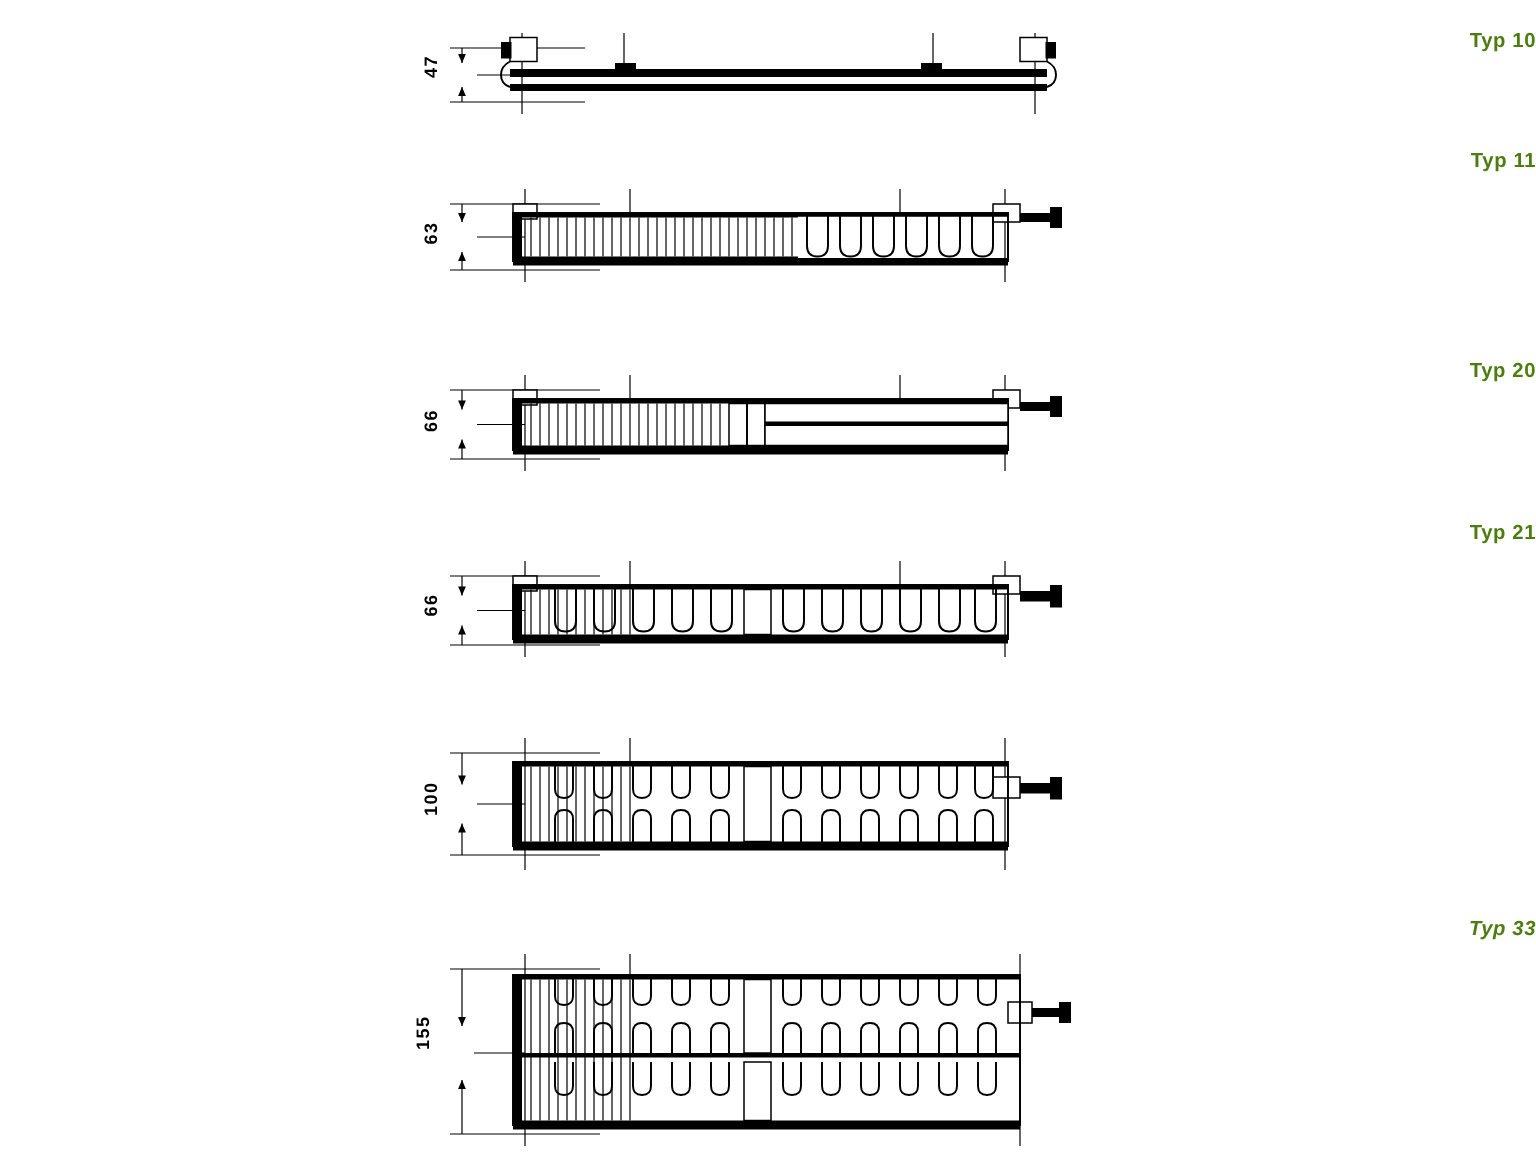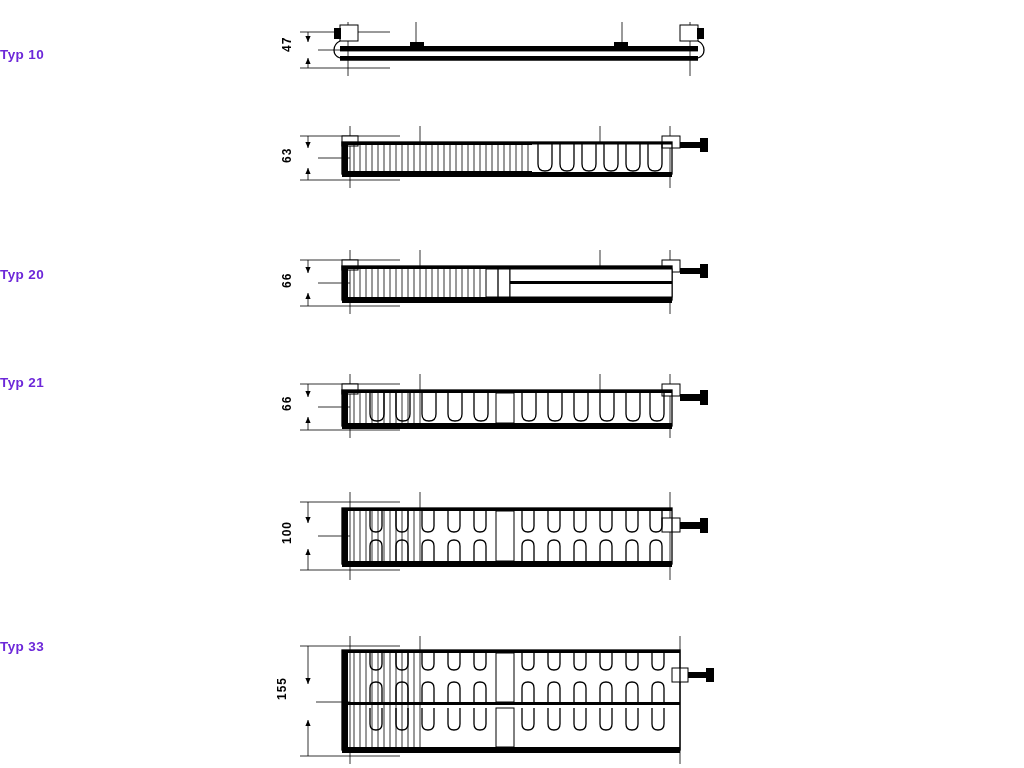--- a/index.html
+++ b/index.html
@@ -19,27 +19,26 @@
     position: relative;
     width: 1024px;
     height: 768px;
   }
   .panel {
     position: absolute;
     left: 0;
     width: 1024px;
   }
   .panel-title {
-    text-align: left;
+    text-align: right;
     font-size: 13.5px;
     font-weight: bold;
     letter-spacing: 0.4px;
-    color: #6d28d9;
+    color: #4d7c0f;
     line-height: 1;
-    margin-top: 28px;
   }
   .dimension-label {
     position: absolute;
     font-size: 12px;
     font-weight: bold;
     color: #000;
     writing-mode: vertical-rl;
     transform: rotate(180deg);
     letter-spacing: 1px;
     line-height: 1;
@@ -94,20 +93,23 @@
       <rect class="fillblk" x="70" y="36" width="358" height="4"></rect>
       <line class="ln thin" x1="70" y1="31" x2="428" y2="31"></line>
 
       <rect class="fillblk" x="140" y="22" width="14" height="5"></rect>
       <rect class="fillblk" x="344" y="22" width="14" height="5"></rect>
 
       <line class="ln med" x1="70" y1="40" x2="428" y2="40"></line>
     </svg>
   </div>
 
+  <div class="panel" style="top:100px;">
+    <div class="panel-title">Typ 11</div>
+  </div>
   <div class="dimension-label" style="left:281px; top:140px; height:30px;">63</div>
   <div class="drawing" style="left:270px; top:122px;">
     <svg width="460" height="70" viewBox="0 0 460 70">
       <line class="dim" x1="30" y1="14" x2="130" y2="14"></line>
       <line class="dim" x1="30" y1="58" x2="130" y2="58"></line>
       <line class="dim" x1="38" y1="14" x2="38" y2="26"></line>
       <line class="dim" x1="38" y1="46" x2="38" y2="58"></line>
       <path class="fillblk" d="M38,26 l-2.6,-6 l5.2,0 z"></path>
       <path class="fillblk" d="M38,46 l-2.6,6 l5.2,0 z"></path>
       <line class="dim" x1="48" y1="36" x2="80" y2="36"></line>
@@ -362,21 +364,21 @@
         <path d="M330,76 l0,-18 q0,-6 6,-6 q6,0 6,6 l0,18"></path>
         <path d="M356,20 l0,18 q0,6 6,6 q6,0 6,-6 l0,-18"></path>
         <path d="M356,76 l0,-18 q0,-6 6,-6 q6,0 6,6 l0,18"></path>
         <path d="M380,20 l0,18 q0,6 6,6 q6,0 6,-6 l0,-18"></path>
         <path d="M380,76 l0,-18 q0,-6 6,-6 q6,0 6,6 l0,18"></path>
       </g>
       <rect class="fillblk" x="72" y="76" width="330" height="3"></rect>
     </svg>
   </div>
 
-  <div class="panel" style="top:612px;">
+  <div class="panel" style="top:612px;font-style:italic;">
     <div class="panel-title">Typ 33</div>
   </div>
   <div class="dimension-label" style="left:276px; top:662px; height:52px;">155</div>
   <div class="drawing" style="left:270px; top:632px;">
     <svg width="460" height="136" viewBox="0 0 460 136">
       <line class="dim" x1="30" y1="14" x2="130" y2="14"></line>
       <line class="dim" x1="30" y1="124" x2="130" y2="124"></line>
       <line class="dim" x1="38" y1="14" x2="38" y2="52"></line>
       <line class="dim" x1="38" y1="88" x2="38" y2="124"></line>
       <path class="fillblk" d="M38,52 l-2.6,-6 l5.2,0 z"></path>

